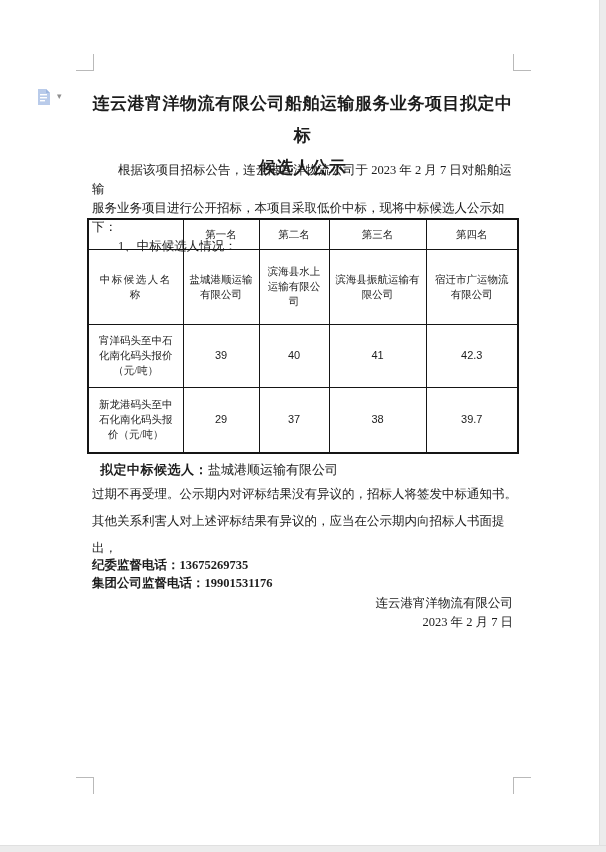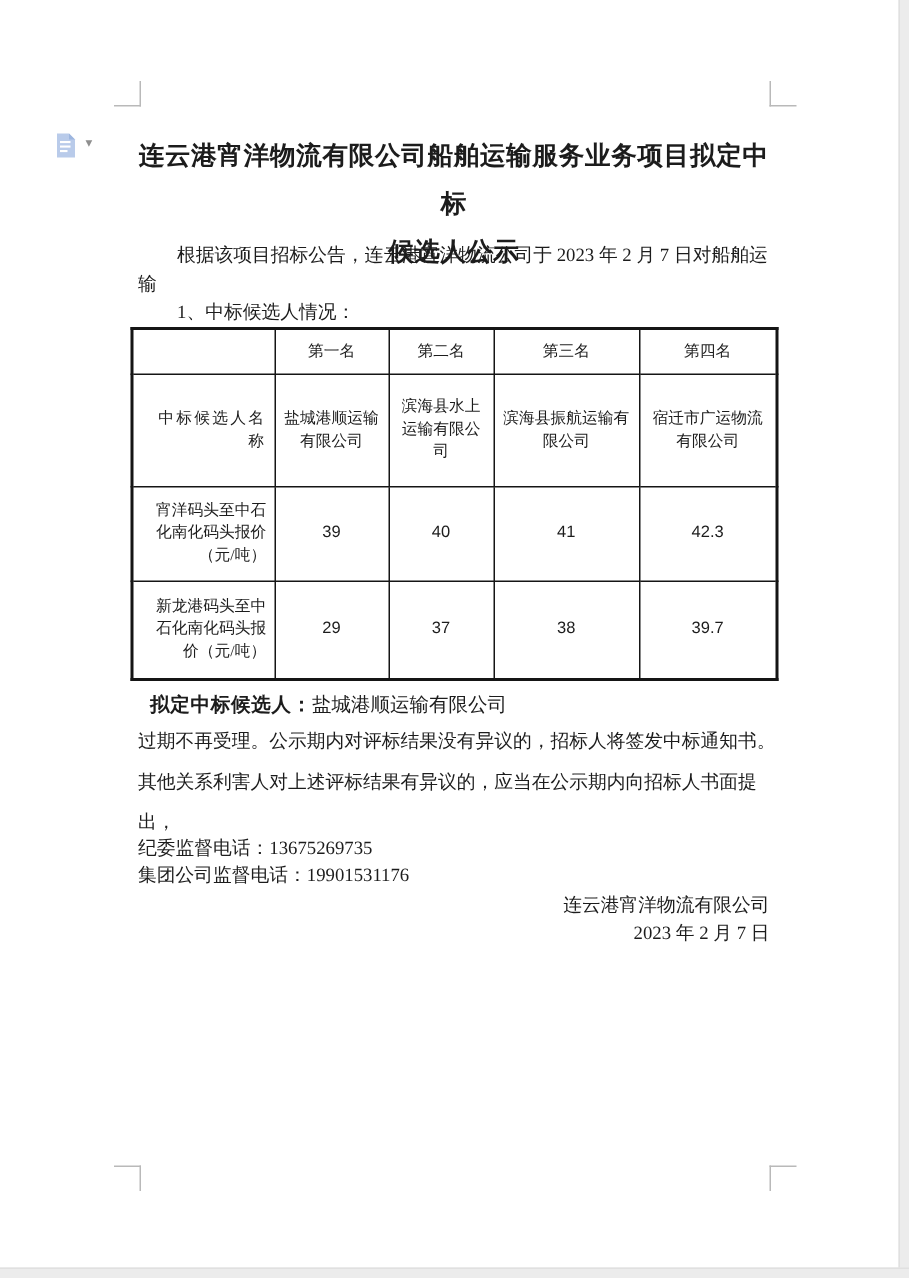--- a/index.html
+++ b/index.html
@@ -74,41 +74,41 @@
   }
   table.bid-table td, table.bid-table th {
     border: 1px solid #151515;
     padding: 2px 5px;
     vertical-align: middle;
     font-weight: normal;
     line-height: 15px;
     overflow: hidden;
   }
   table.bid-table .c { text-align: center; }
-  table.bid-table .l { text-align: right; }
+  table.bid-table .l { text-align: center; }
   tr.hdr-row  { height: 30px; }
   tr.name-row { height: 75px; }
   tr.price-row-1 { height: 63px; }
   tr.price-row-2 { height: 66px; }
   .row-head-name { letter-spacing: 1.5px; }
   .num-cell { font-size: 11px; font-family: "Liberation Sans", sans-serif; }
 
   .candidate-line {
     position: absolute; left: 100px; top: 461px;
     font-size: 13px;
   }
   .candidate-line .lbl { font-weight: bold; letter-spacing: 0.5px; }
 
   .notice {
     position: absolute; left: 92px; top: 481px; width: 426px;
     font-size: 12.5px; line-height: 27px;
   }
   .contacts {
     position: absolute; left: 92px; top: 556px;
-    font-size: 12.5px; line-height: 18px;
+    font-size: 12.5px; line-height: 18px; font-weight: bold;
   }
   .signature {
     position: absolute; left: 92px; top: 594px; width: 421px;
     text-align: right;
     font-size: 12.5px; line-height: 19px;
   }
 </style>
 </head>
 <body>
 
@@ -132,20 +132,21 @@
     <span class="arrow">▾</span>
   </div>
 
   <div class="doc-title">
     <div>连云港宵洋物流有限公司船舶运输服务业务项目拟定中标</div>
     <div>候选人公示</div>
   </div>
 
   <div class="intro">
     <div class="indent">根据该项目招标公告，连云港宵洋物流公司于 2023 年 2 月 7 日对船舶运输</div>
+    <div>服务业务项目进行公开招标，本项目采取低价中标，现将中标候选人公示如下：</div>
     <div class="indent">1、中标候选人情况：</div>
   </div>
 
   <table class="bid-table">
     <colgroup>
       <col style="width:95px">
         <col style="width:76px">
         <col style="width:70px">
         <col style="width:97px">
         <col style="width:92px">

